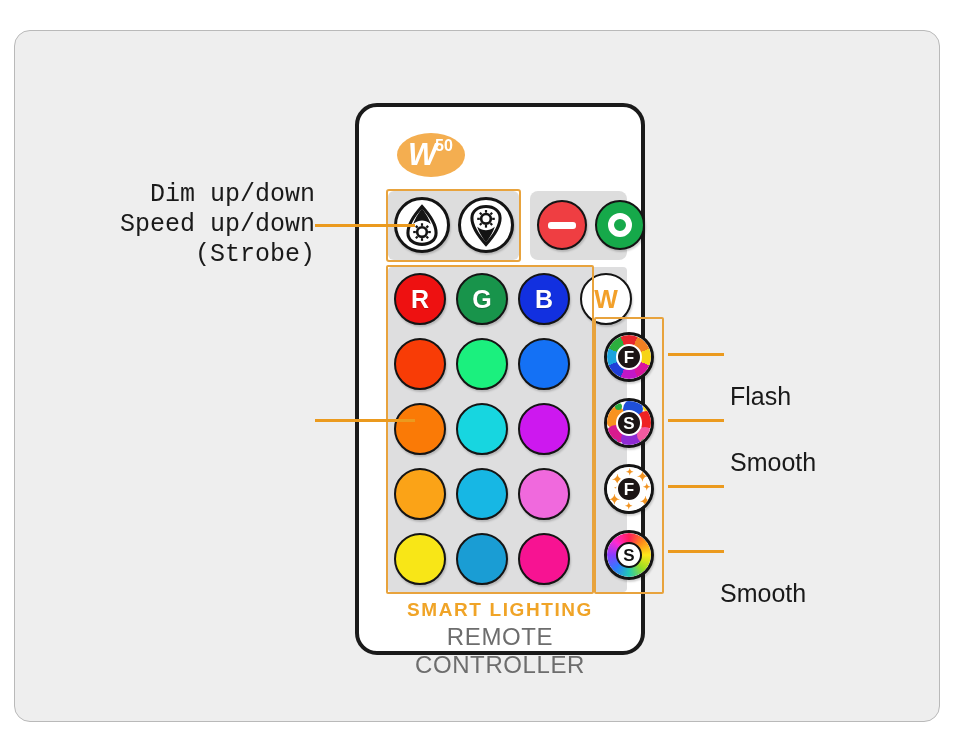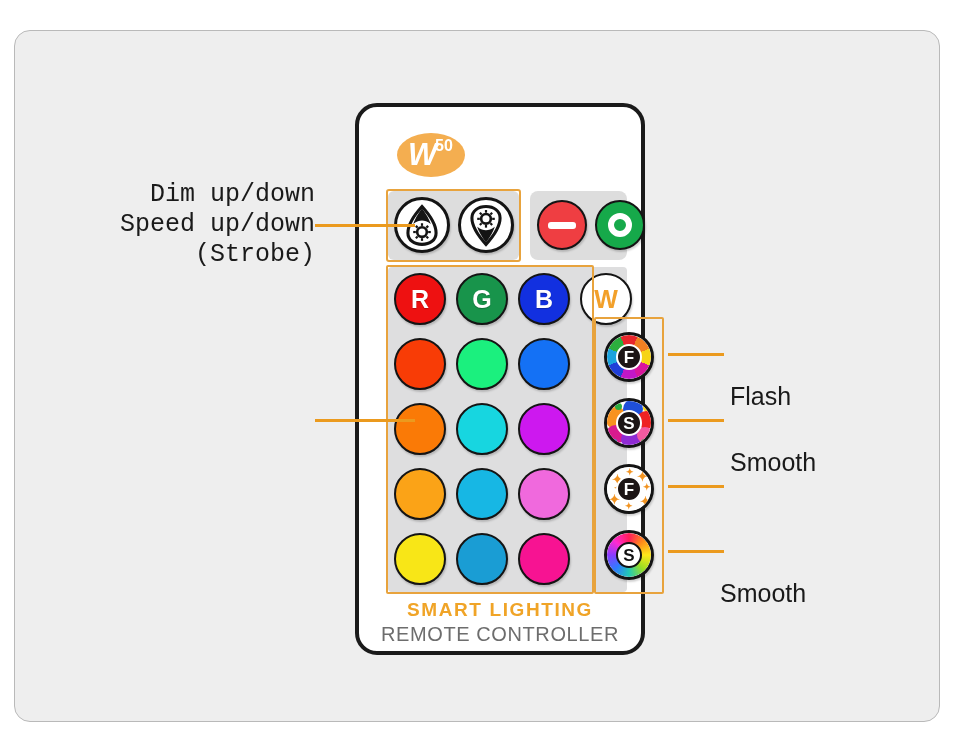--- a/index.html
+++ b/index.html
@@ -156,21 +156,21 @@
 
   
   .brand1 {
     position: absolute; left: 0; right: 0; top: 492px;
     text-align: center; color: #f0a427;
     font-size: 19px; font-weight: bold; letter-spacing: 1.6px;
   }
   .brand2 {
     position: absolute; left: 0; right: 0; top: 516px;
     text-align: center; color: #6d6d6d;
-    font-size: 20px; letter-spacing: .6px;
+    font-size: 24px; letter-spacing: .6px;
   }
 
   
   .ann {
     position: absolute; color: #1a1a1a;
     font-size: 25px; line-height: 30px; white-space: pre-line;
     z-index: 8;
   }
   .ann.right { text-align: left; margin-top: 44px; }
   .ann.left  { text-align: right; }

